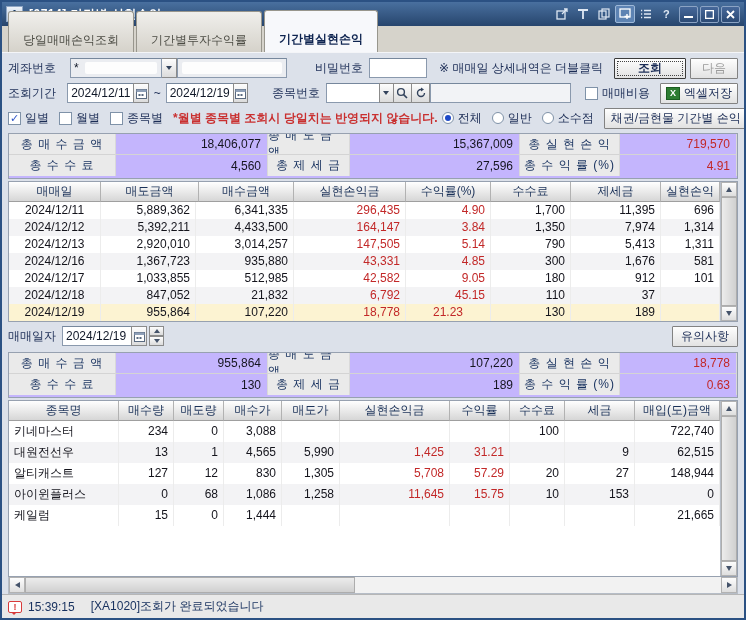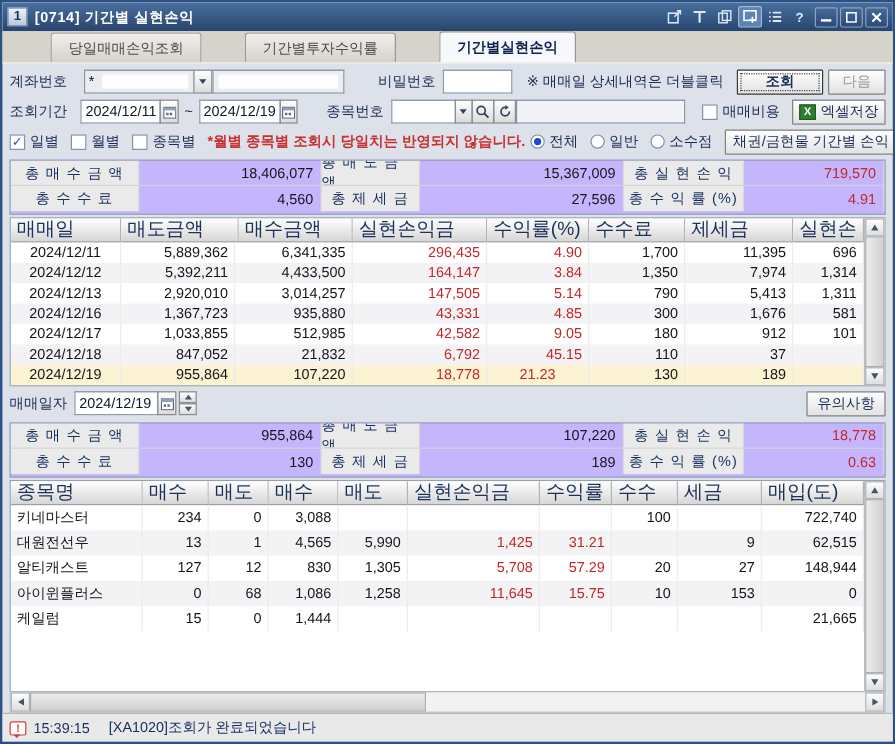--- a/index.html
+++ b/index.html
@@ -15,22 +15,22 @@
   .wtitle{ font-weight:bold; font-size:12px; letter-spacing:0.5px; }
   .tb-spacer{ flex:1; }
   .tbtool{ width:20px;height:18px; display:flex; align-items:center; justify-content:center;
     color:#dfe8f3; margin-left:1px; border:1px solid transparent; border-radius:2px;}
   .tbtool svg{ display:block; }
   .tbtool.active{ background:#5d83b3; border-color:#9db8d8; }
   .wctl{ width:19px;height:17px; margin-left:2px; background:linear-gradient(#46689a,#2c4a75);
     border:1px solid #8ba3c4; border-radius:2px; display:flex; align-items:center; justify-content:center;}
   
   .tabbar{ height:27px; flex:0 0 27px; background:#d6d3cb; display:flex; align-items:flex-end; padding:0 0 0 6px; border-bottom:1px solid #f4f5f8;}
-  .tab{ padding:4px 14px 3px; margin-right:2px; background:linear-gradient(#f0efec,#d5d2ca);
-    border:1px solid #98968d; border-bottom:none; border-radius:3px 3px 0 0; color:#4c4c44;margin-left:34px; }
+  .tab{ padding:20px 14px 3px; margin-right:2px; background:linear-gradient(#f0efec,#d5d2ca);
+    border:1px solid #98968d; border-bottom:none; border-radius:3px 3px 0 0; color:#4c4c44; }
   .tab.active{ background:#f7f8fb; color:#0e2450; font-weight:bold; padding-bottom:4px; }
   
   .filters{ flex:0 0 78px; padding:4px 6px 2px; display:flex; flex-direction:column; gap:3px; }
   .frow{ height:22px; display:flex; align-items:center; white-space:nowrap; }
   .flabel{ color:#1b2c55; margin-right:6px; }
   .field{ background:#fff; border:1px solid #8a99ad; border-top-color:#76879c; height:20px;
     display:flex; align-items:center; padding:0 3px; color:#101828; }
   .field.inset-gray{ background:#ebedf1; position:relative; }
   .blob{ position:absolute; left:14px; right:4px; top:3px; bottom:3px; background:#fdfdfd; border-radius:2px;}
   .minibtn{ width:16px;height:20px; background:linear-gradient(#fdfdfd,#dcdcdc); border:1px solid #8b8b8b;
@@ -55,21 +55,21 @@
   .scell.val{ justify-content:flex-end; padding-right:6px; color:#15151f; }
   .scell.row2{ border-bottom:none; }
   .scell.red{ color:#c22828; }
   
   .grid{ margin:0 6px; border:1px solid #97a1b0; background:#fff; display:flex; }
   .grid1{ flex:0 0 141px; }
   .grid2{ flex:1 1 auto; margin-bottom:0; }
   .gbody{ flex:1; display:flex; flex-direction:column; overflow:hidden;}
   .grow{ display:flex; }
   .grow.head .gcell{ height:20px; line-height:19px; background:linear-gradient(#ffffff,#d6d6d6);
-    border-right:1px solid #b2b2b2; border-bottom:1px solid #9f9f9f; color:#1a3158; font-size:16px;}
+    border-right:1px solid #b2b2b2; border-bottom:1px solid #9f9f9f; color:#1a3158; text-align:center; font-size:12px;}
   .gcell{ height:17px; line-height:16px; font-size:12px; border-right:1px solid #ececec;
     padding:0 5px; overflow:hidden; color:#14141c; }
   .grid2 .gcell{ height:21px; line-height:20px; }
   .grow.alt{ background:#f3f3f5; }
   .grow.sel{ background:#fcf3d2; }
   .gcell.red{ color:#c22828; }
   .gfill{ flex:1; background:#fff; }
   
   .vscroll{ flex:0 0 17px; border-left:1px solid #b6bdc7; background:#f2f2f2; display:flex; flex-direction:column;}
   .sbtn{ flex:0 0 15px; background:linear-gradient(#fdfdfd,#dedede); border:1px solid #b2b2b2;

